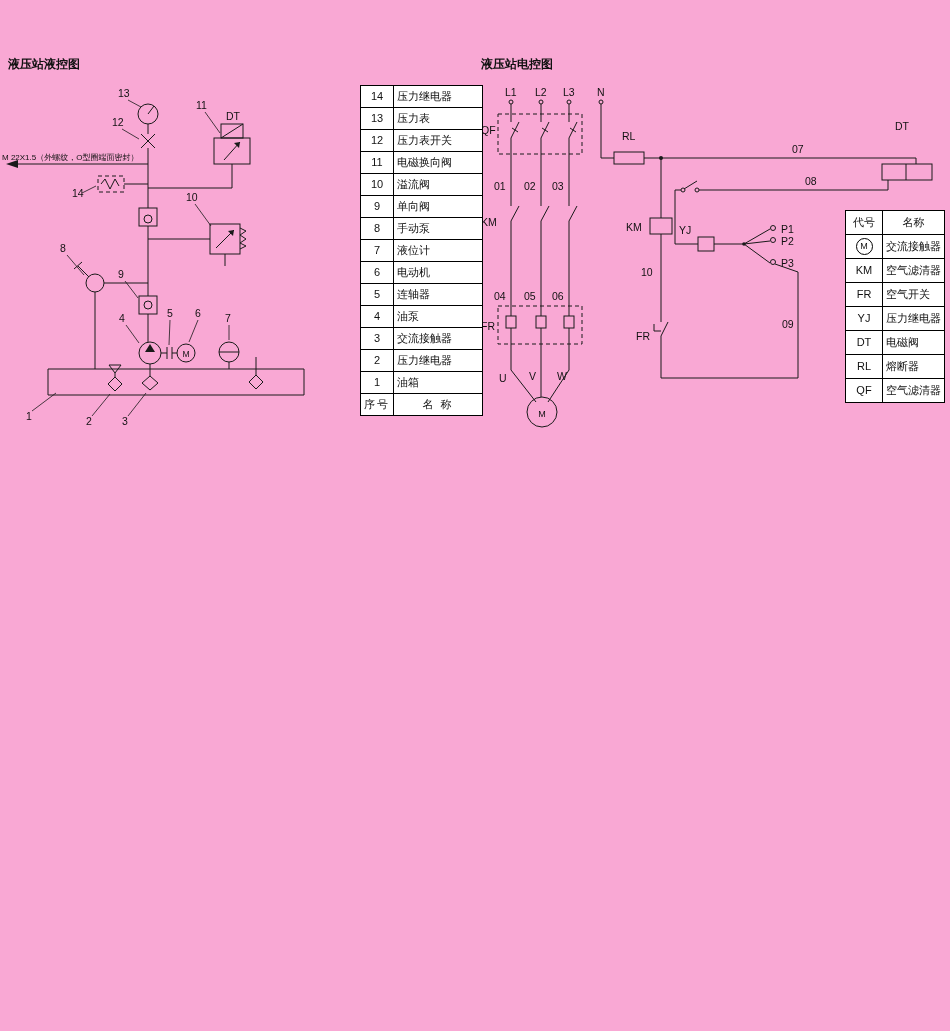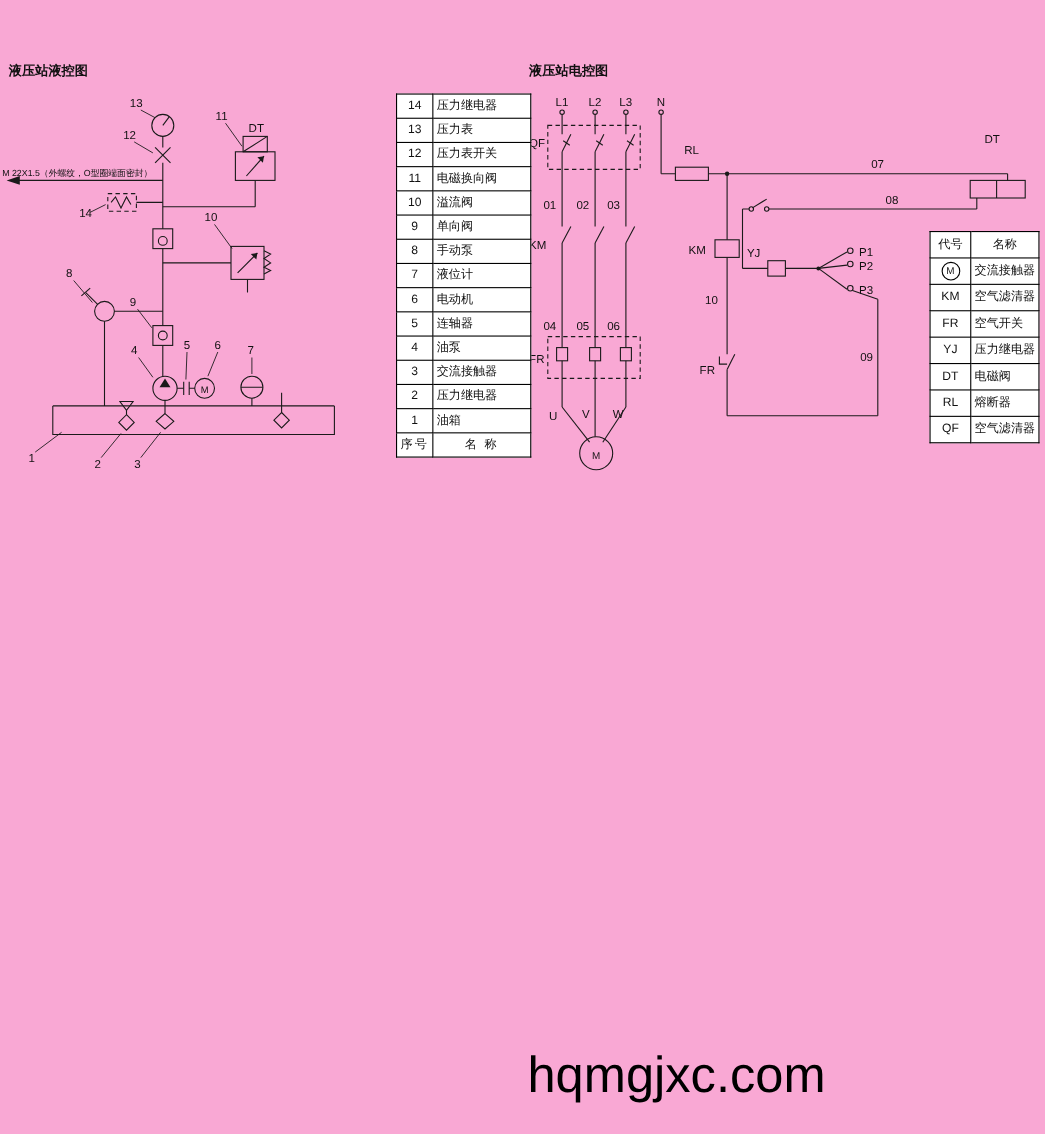--- a/index.html
+++ b/index.html
@@ -411,15 +411,14 @@
           <td class="code-col">RL</td>
           <td class="name-col">熔断器</td>
         </tr>
     <tr>
           <td class="code-col">QF</td>
           <td class="name-col">空气滤清器</td>
         </tr>
   </tbody>
     </table>
 
-  <div class="watermark">hqmgjxc.com</div>
 
 </div>
 
 </body></html>

